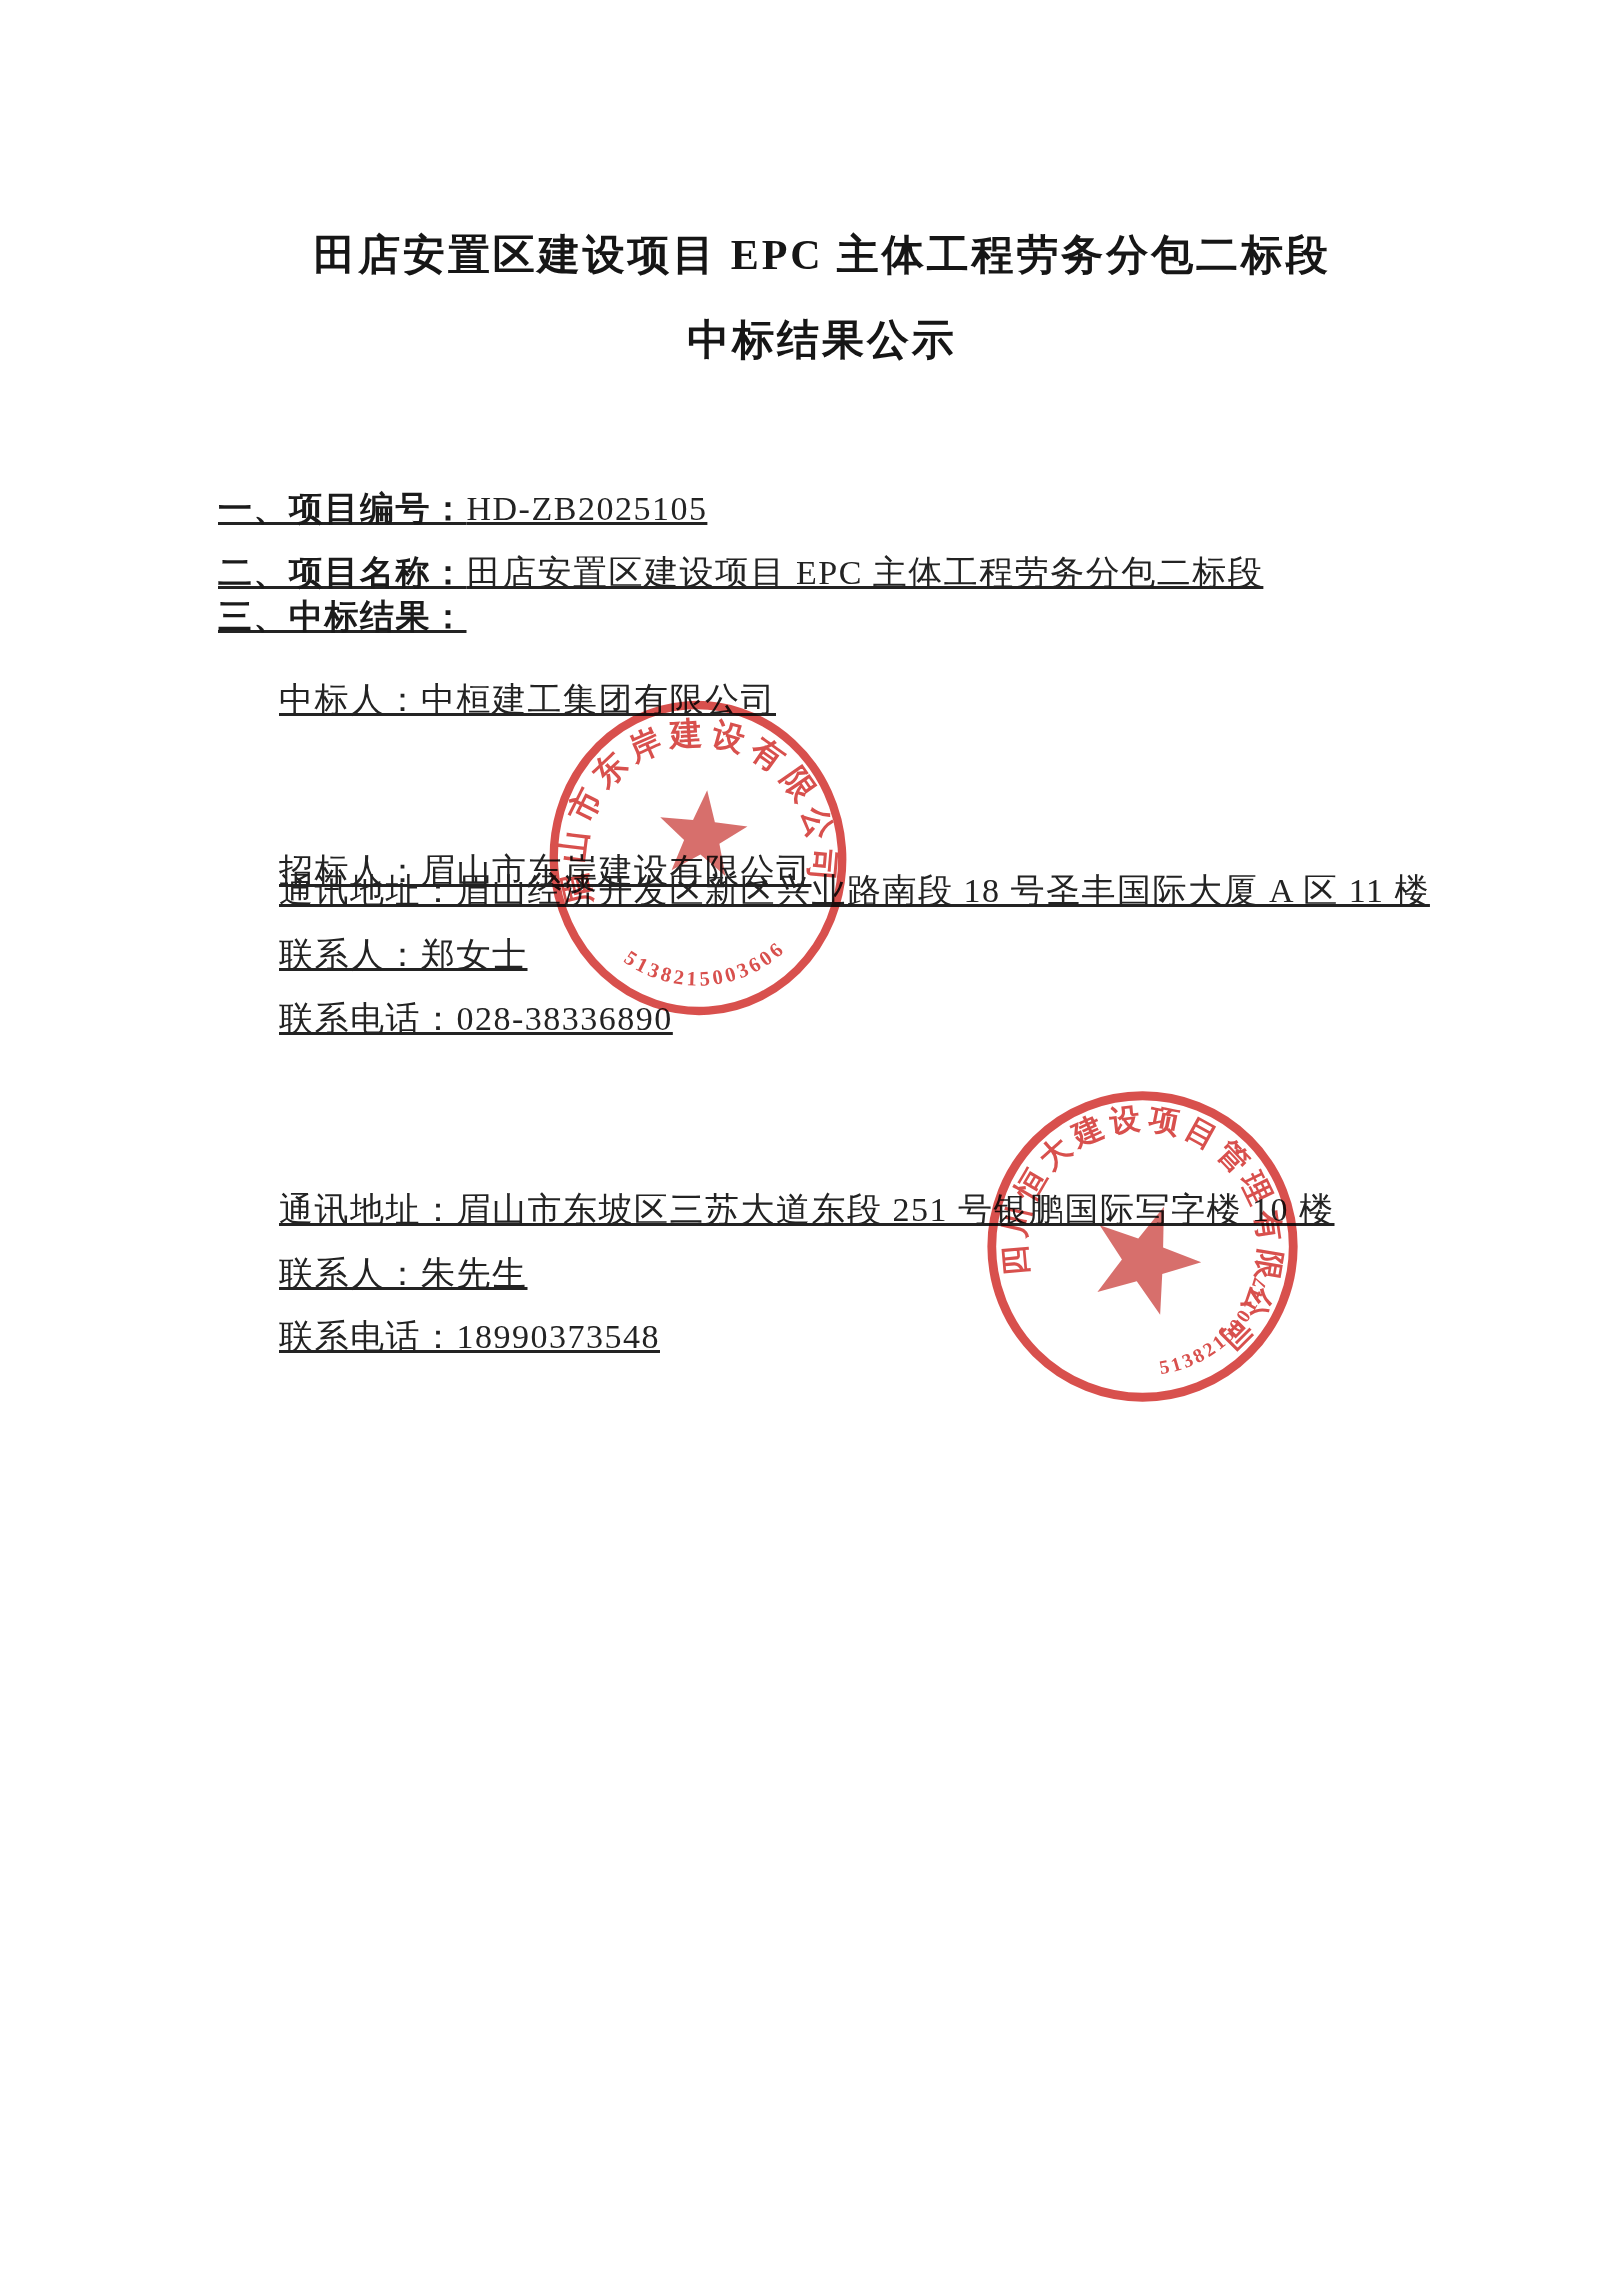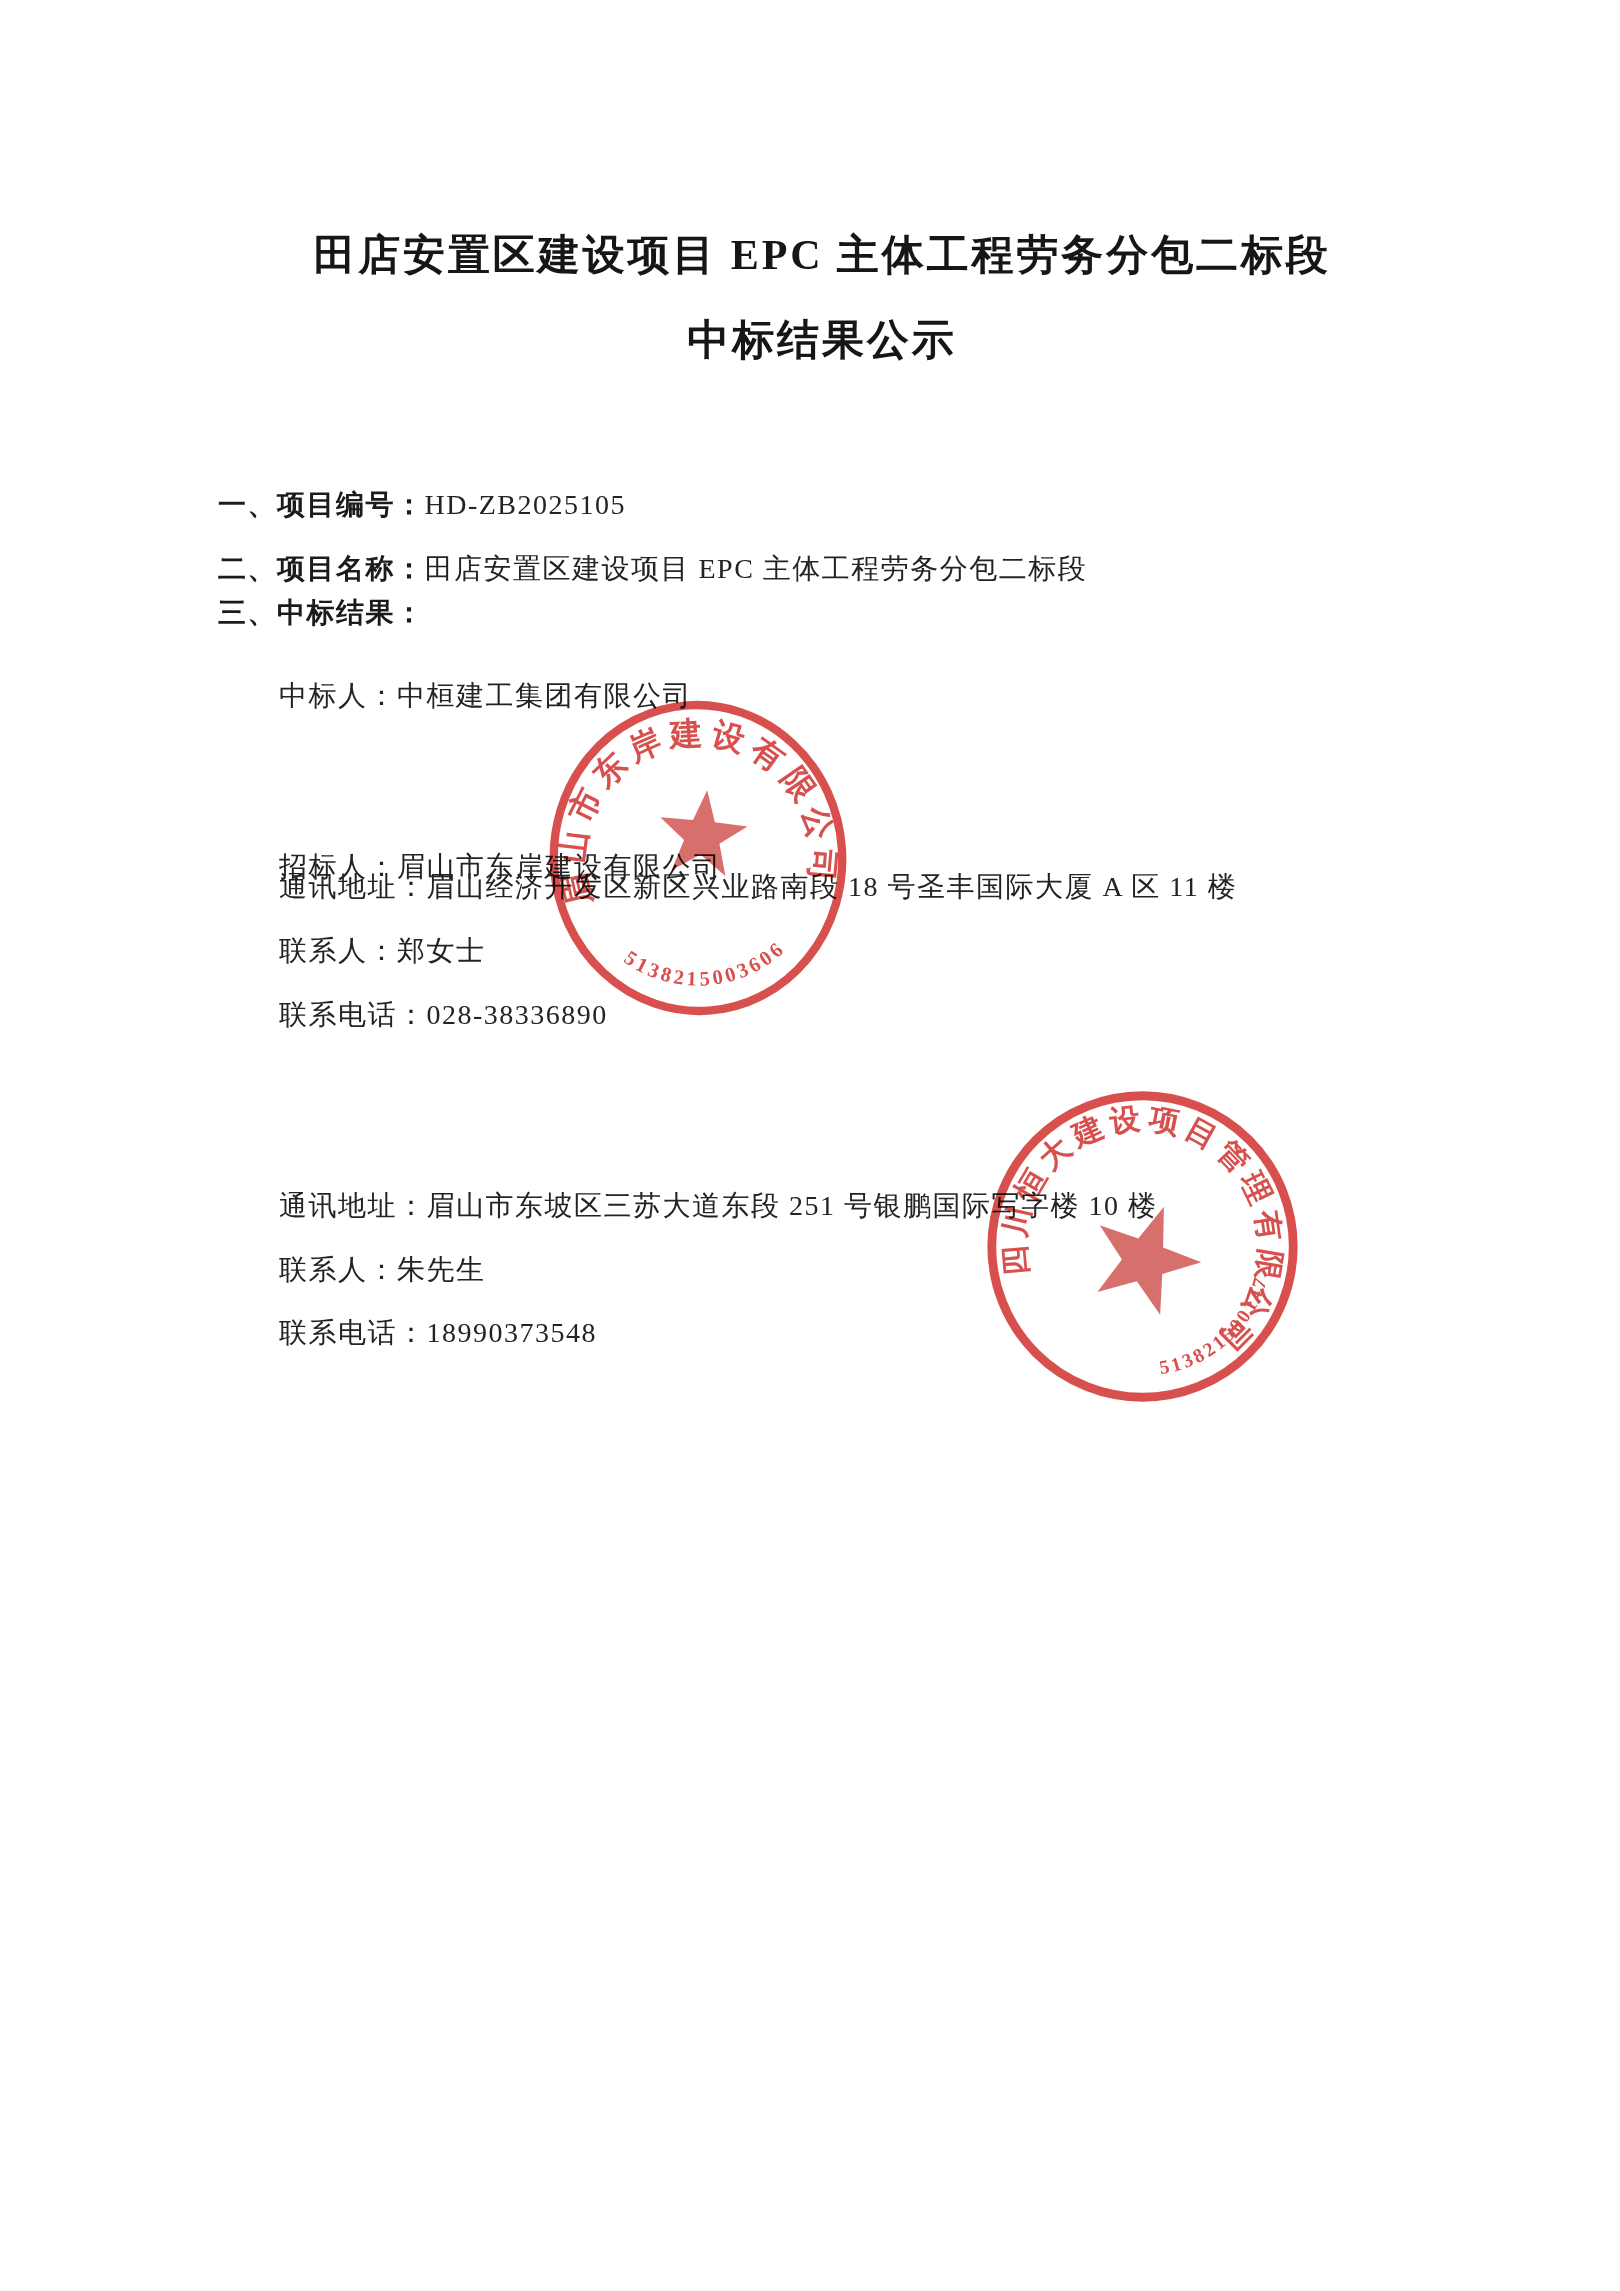--- a/index.html
+++ b/index.html
@@ -24,24 +24,25 @@
     letter-spacing:2.9px;
     color:#161616;
     font-family:"Liberation Serif", serif;
     white-space:nowrap;
   }
   .t1{top:227px;}
   .t2{top:312px;}
   .line{
     position:absolute;
     left:279px;
-    font-size:28px;
+    font-size:34px;
     letter-spacing:1.5px;
     white-space:nowrap;
     color:#232323;
+    text-decoration:underline;
   }
   .line.num{left:218px;}
   .b{
     font-weight:700;
     font-family:"Liberation Sans", sans-serif;
     color:#1b1b1b;
   }
   .r{font-weight:400;}
   .stamp{
     position:absolute;

